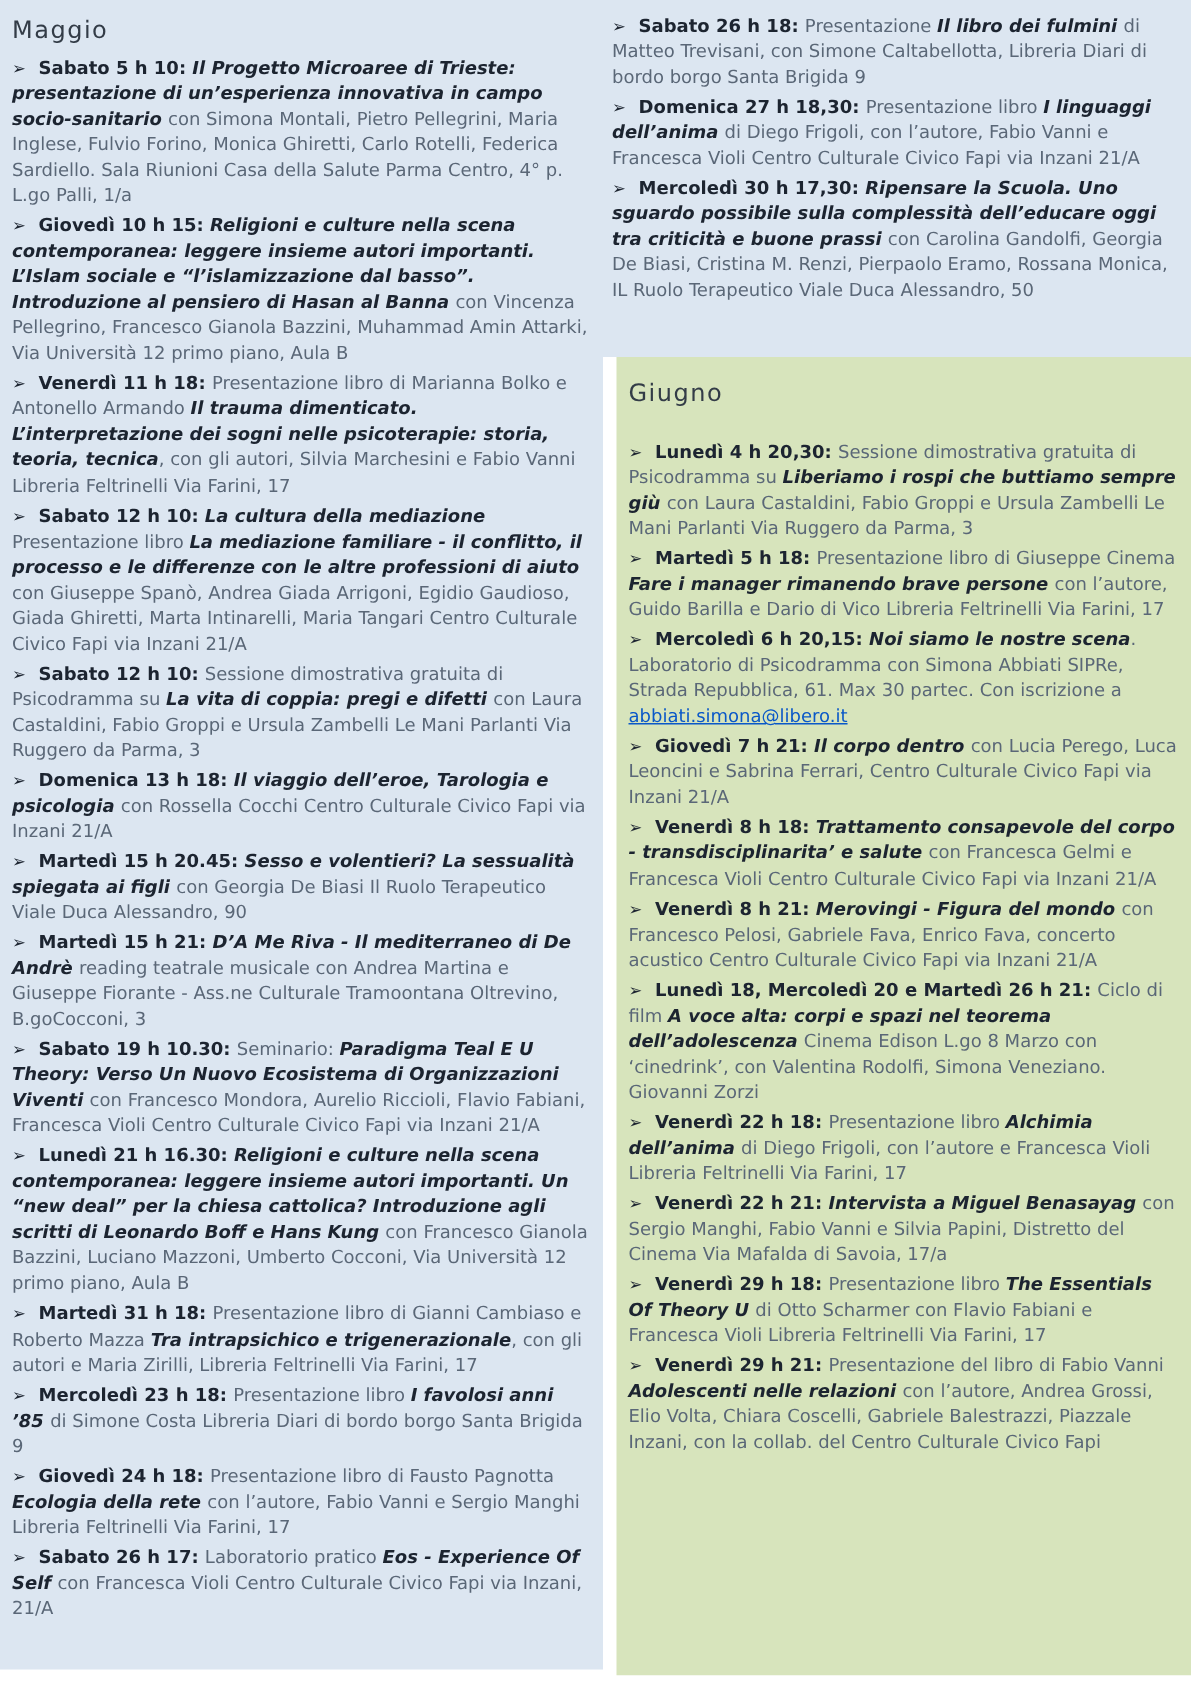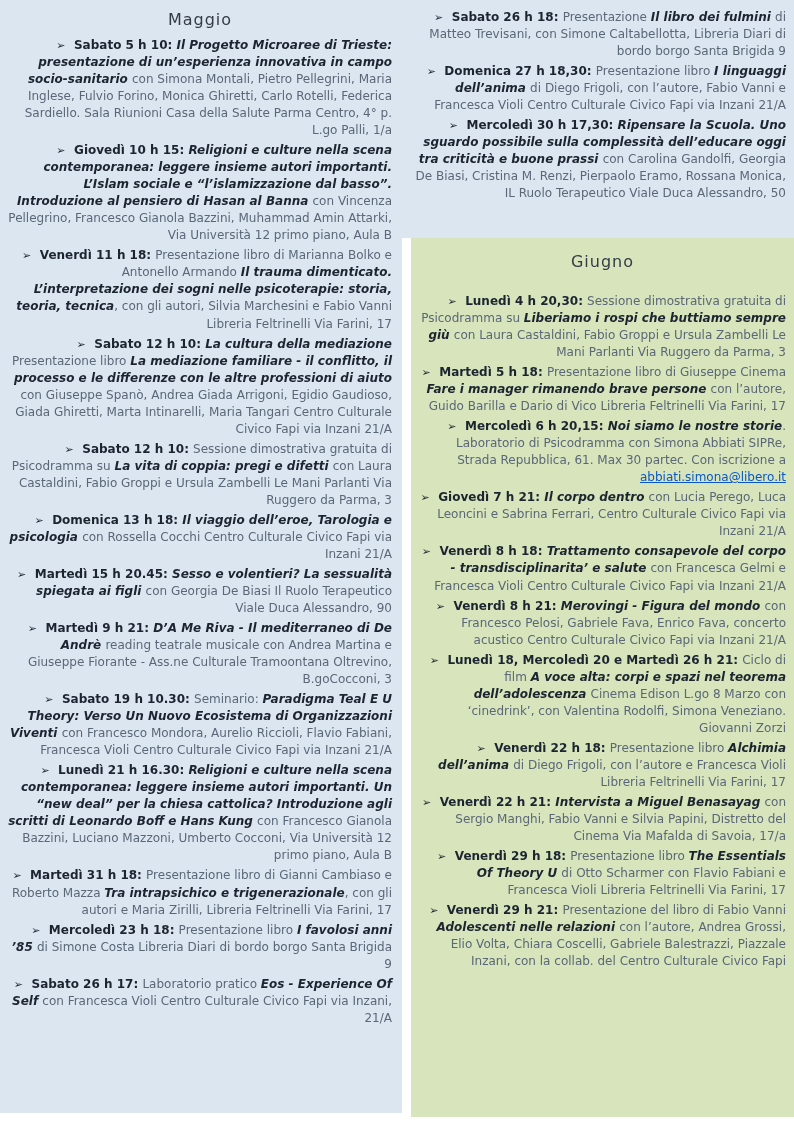--- a/index.html
+++ b/index.html
@@ -38,29 +38,29 @@
     padding:6px 8px 6px 6px;
   }
   .green-panel{
     background:var(--green);
     box-sizing:border-box;
     margin-left:9px;
     flex:1;
     padding:10px 8px 8px 8px;
   }
   .month-title{
-    text-align:center;
+    text-align:left;
     font-size:16px;
     letter-spacing:1px;
     color:#333c47;
     margin:6px 0 8px 0;
   }
   .green-panel .month-title{margin:4px 0 22px 0;}
   .item{
-    text-align:right;
+    text-align:left;
     font-size:12px;
     line-height:1.42;
     margin:3px 0;
   }
   .bullet{
     color:var(--dark);
     font-size:11px;
     margin-right:5px;
   }
   .seg-date{font-weight:bold;color:var(--dark);}
@@ -76,43 +76,44 @@
   <div class="col-left">
     <div class="month-title">Maggio</div>
     <div id="maggio-left-items">
         <p class="item"><span class="bullet">➢ </span><span class="seg-date">Sabato 5 h 10: </span><span class="seg-title">Il Progetto Microaree di Trieste: presentazione di un’esperienza innovativa in campo socio-sanitario </span><span class="seg-normal">con Simona Montali, Pietro Pellegrini, Maria Inglese, Fulvio Forino, Monica Ghiretti, Carlo Rotelli, Federica Sardiello. Sala Riunioni Casa della Salute Parma Centro, 4° p. L.go Palli, 1/a</span></p>
         <p class="item"><span class="bullet">➢ </span><span class="seg-date">Giovedì 10 h 15: </span><span class="seg-title">Religioni e culture nella scena contemporanea: leggere insieme autori importanti. L’Islam sociale e “l’islamizzazione dal basso”. Introduzione al pensiero di Hasan al Banna </span><span class="seg-normal">con Vincenza Pellegrino, Francesco Gianola Bazzini, Muhammad Amin Attarki, Via Università 12 primo piano, Aula B</span></p>
         <p class="item"><span class="bullet">➢ </span><span class="seg-date">Venerdì 11 h 18: </span><span class="seg-normal">Presentazione libro di Marianna Bolko e Antonello Armando </span><span class="seg-title">Il trauma dimenticato. L’interpretazione dei sogni nelle psicoterapie: storia, teoria, tecnica</span><span class="seg-normal">, con gli autori, Silvia Marchesini e Fabio Vanni Libreria Feltrinelli Via Farini, 17</span></p>
         <p class="item"><span class="bullet">➢ </span><span class="seg-date">Sabato 12 h 10: </span><span class="seg-title">La cultura della mediazione </span><span class="seg-normal">Presentazione libro </span><span class="seg-title">La mediazione familiare - il conflitto, il processo e le differenze con le altre professioni di aiuto </span><span class="seg-normal">con Giuseppe Spanò, Andrea Giada Arrigoni, Egidio Gaudioso, Giada Ghiretti, Marta Intinarelli, Maria Tangari Centro Culturale Civico Fapi via Inzani 21/A</span></p>
         <p class="item"><span class="bullet">➢ </span><span class="seg-date">Sabato 12 h 10: </span><span class="seg-normal">Sessione dimostrativa gratuita di Psicodramma su </span><span class="seg-title">La vita di coppia: pregi e difetti </span><span class="seg-normal">con Laura Castaldini, Fabio Groppi e Ursula Zambelli Le Mani Parlanti Via Ruggero da Parma, 3</span></p>
         <p class="item"><span class="bullet">➢ </span><span class="seg-date">Domenica 13 h 18: </span><span class="seg-title">Il viaggio dell’eroe, Tarologia e psicologia </span><span class="seg-normal">con Rossella Cocchi Centro Culturale Civico Fapi via Inzani 21/A</span></p>
         <p class="item"><span class="bullet">➢ </span><span class="seg-date">Martedì 15 h 20.45: </span><span class="seg-title">Sesso e volentieri? La sessualità spiegata ai figli </span><span class="seg-normal">con Georgia De Biasi Il Ruolo Terapeutico Viale Duca Alessandro, 90</span></p>
-        <p class="item"><span class="bullet">➢ </span><span class="seg-date">Martedì 9 h 21: </span><span class="seg-title">D’A Me Riva - Il mediterraneo di De Andrè </span><span class="seg-normal">reading teatrale musicale con Andrea Martina e Giuseppe Fiorante - Ass.ne Culturale Tramoontana Oltrevino, B.goCocconi, 3</span></p>
+        <p class="item"><span class="bullet">➢ </span><span class="seg-date">Martedì 15 h 21: </span><span class="seg-title">D’A Me Riva - Il mediterraneo di De Andrè </span><span class="seg-normal">reading teatrale musicale con Andrea Martina e Giuseppe Fiorante - Ass.ne Culturale Tramoontana Oltrevino, B.goCocconi, 3</span></p>
         <p class="item"><span class="bullet">➢ </span><span class="seg-date">Sabato 19 h 10.30: </span><span class="seg-normal">Seminario: </span><span class="seg-title">Paradigma Teal E U Theory: Verso Un Nuovo Ecosistema di Organizzazioni Viventi </span><span class="seg-normal">con Francesco Mondora, Aurelio Riccioli, Flavio Fabiani, Francesca Violi Centro Culturale Civico Fapi via Inzani 21/A</span></p>
         <p class="item"><span class="bullet">➢ </span><span class="seg-date">Lunedì 21 h 16.30: </span><span class="seg-title">Religioni e culture nella scena contemporanea: leggere insieme autori importanti. Un “new deal” per la chiesa cattolica? Introduzione agli scritti di Leonardo Boff e Hans Kung </span><span class="seg-normal">con Francesco Gianola Bazzini, Luciano Mazzoni, Umberto Cocconi, Via Università 12 primo piano, Aula B</span></p>
         <p class="item"><span class="bullet">➢ </span><span class="seg-date">Martedì 31 h 18: </span><span class="seg-normal">Presentazione libro di Gianni Cambiaso e Roberto Mazza </span><span class="seg-title">Tra intrapsichico e trigenerazionale</span><span class="seg-normal">, con gli autori e Maria Zirilli, Libreria Feltrinelli Via Farini, 17</span></p>
         <p class="item"><span class="bullet">➢ </span><span class="seg-date">Mercoledì 23 h 18: </span><span class="seg-normal">Presentazione libro </span><span class="seg-title">I favolosi anni ’85 </span><span class="seg-normal">di Simone Costa Libreria Diari di bordo borgo Santa Brigida 9</span></p>
+        <p class="item"><span class="bullet">➢ </span><span class="seg-date">Giovedì 24 h 18: </span><span class="seg-normal">Presentazione libro di Fausto Pagnotta </span><span class="seg-title">Ecologia della rete </span><span class="seg-normal">con l’autore, Fabio Vanni e Sergio Manghi Libreria Feltrinelli Via Farini, 17</span></p>
         <p class="item"><span class="bullet">➢ </span><span class="seg-date">Sabato 26 h 17: </span><span class="seg-normal">Laboratorio pratico </span><span class="seg-title">Eos - Experience Of Self </span><span class="seg-normal">con Francesca Violi Centro Culturale Civico Fapi via Inzani, 21/A</span></p>
       </div>
   </div>
 
   <div class="col-right">
     <div class="right-blue">
       <div id="maggio-right-items">
           <p class="item"><span class="bullet">➢ </span><span class="seg-date">Sabato 26 h 18: </span><span class="seg-normal">Presentazione </span><span class="seg-title">Il libro dei fulmini </span><span class="seg-normal">di Matteo Trevisani, con Simone Caltabellotta, Libreria Diari di bordo borgo Santa Brigida 9</span></p>
           <p class="item"><span class="bullet">➢ </span><span class="seg-date">Domenica 27 h 18,30: </span><span class="seg-normal">Presentazione libro </span><span class="seg-title">I linguaggi dell’anima </span><span class="seg-normal">di Diego Frigoli, con l’autore, Fabio Vanni e Francesca Violi Centro Culturale Civico Fapi via Inzani 21/A</span></p>
           <p class="item"><span class="bullet">➢ </span><span class="seg-date">Mercoledì 30 h 17,30: </span><span class="seg-title">Ripensare la Scuola. Uno sguardo possibile sulla complessità dell’educare oggi tra criticità e buone prassi </span><span class="seg-normal">con Carolina Gandolfi, Georgia De Biasi, Cristina M. Renzi, Pierpaolo Eramo, Rossana Monica, IL Ruolo Terapeutico Viale Duca Alessandro, 50</span></p>
         </div>
     </div>
     <div class="green-panel">
       <div class="month-title">Giugno</div>
       <div id="giugno-items">
           <p class="item"><span class="bullet">➢ </span><span class="seg-date">Lunedì 4 h 20,30: </span><span class="seg-normal">Sessione dimostrativa gratuita di Psicodramma su </span><span class="seg-title">Liberiamo i rospi che buttiamo sempre giù </span><span class="seg-normal">con Laura Castaldini, Fabio Groppi e Ursula Zambelli Le Mani Parlanti Via Ruggero da Parma, 3</span></p>
           <p class="item"><span class="bullet">➢ </span><span class="seg-date">Martedì 5 h 18: </span><span class="seg-normal">Presentazione libro di Giuseppe Cinema </span><span class="seg-title">Fare i manager rimanendo brave persone </span><span class="seg-normal">con l’autore, Guido Barilla e Dario di Vico Libreria Feltrinelli Via Farini, 17</span></p>
-          <p class="item"><span class="bullet">➢ </span><span class="seg-date">Mercoledì 6 h 20,15: </span><span class="seg-title">Noi siamo le nostre storie</span><span class="seg-normal">. Laboratorio di Psicodramma con Simona Abbiati SIPRe, Strada Repubblica, 61. Max 30 partec. Con iscrizione a </span><a class="seg-link">abbiati.simona@libero.it</a></p>
+          <p class="item"><span class="bullet">➢ </span><span class="seg-date">Mercoledì 6 h 20,15: </span><span class="seg-title">Noi siamo le nostre scena</span><span class="seg-normal">. Laboratorio di Psicodramma con Simona Abbiati SIPRe, Strada Repubblica, 61. Max 30 partec. Con iscrizione a </span><a class="seg-link">abbiati.simona@libero.it</a></p>
           <p class="item"><span class="bullet">➢ </span><span class="seg-date">Giovedì 7 h 21: </span><span class="seg-title">Il corpo dentro </span><span class="seg-normal">con Lucia Perego, Luca Leoncini e Sabrina Ferrari, Centro Culturale Civico Fapi via Inzani 21/A</span></p>
           <p class="item"><span class="bullet">➢ </span><span class="seg-date">Venerdì 8 h 18: </span><span class="seg-title">Trattamento consapevole del corpo - transdisciplinarita’ e salute </span><span class="seg-normal">con Francesca Gelmi e Francesca Violi Centro Culturale Civico Fapi via Inzani 21/A</span></p>
           <p class="item"><span class="bullet">➢ </span><span class="seg-date">Venerdì 8 h 21: </span><span class="seg-title">Merovingi - Figura del mondo </span><span class="seg-normal">con Francesco Pelosi, Gabriele Fava, Enrico Fava, concerto acustico Centro Culturale Civico Fapi via Inzani 21/A</span></p>
           <p class="item"><span class="bullet">➢ </span><span class="seg-date">Lunedì 18, Mercoledì 20 e Martedì 26 h 21: </span><span class="seg-normal">Ciclo di film </span><span class="seg-title">A voce alta: corpi e spazi nel teorema dell’adolescenza </span><span class="seg-normal">Cinema Edison L.go 8 Marzo con ‘cinedrink’, con Valentina Rodolfi, Simona Veneziano. Giovanni Zorzi</span></p>
           <p class="item"><span class="bullet">➢ </span><span class="seg-date">Venerdì 22 h 18: </span><span class="seg-normal">Presentazione libro </span><span class="seg-title">Alchimia dell’anima </span><span class="seg-normal">di Diego Frigoli, con l’autore e Francesca Violi Libreria Feltrinelli Via Farini, 17</span></p>
           <p class="item"><span class="bullet">➢ </span><span class="seg-date">Venerdì 22 h 21: </span><span class="seg-title">Intervista a Miguel Benasayag </span><span class="seg-normal">con Sergio Manghi, Fabio Vanni e Silvia Papini, Distretto del Cinema Via Mafalda di Savoia, 17/a</span></p>
           <p class="item"><span class="bullet">➢ </span><span class="seg-date">Venerdì 29 h 18: </span><span class="seg-normal">Presentazione libro </span><span class="seg-title">The Essentials Of Theory U </span><span class="seg-normal">di Otto Scharmer con Flavio Fabiani e Francesca Violi Libreria Feltrinelli Via Farini, 17</span></p>
           <p class="item"><span class="bullet">➢ </span><span class="seg-date">Venerdì 29 h 21: </span><span class="seg-normal">Presentazione del libro di Fabio Vanni </span><span class="seg-title">Adolescenti nelle relazioni </span><span class="seg-normal">con l’autore, Andrea Grossi, Elio Volta, Chiara Coscelli, Gabriele Balestrazzi, Piazzale Inzani, con la collab. del Centro Culturale Civico Fapi</span></p>
         </div>
     </div>

